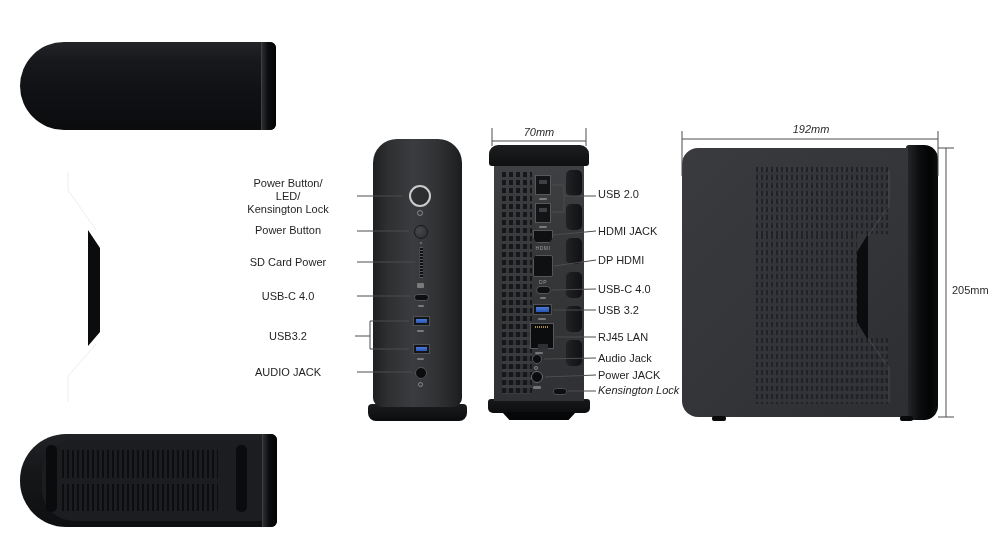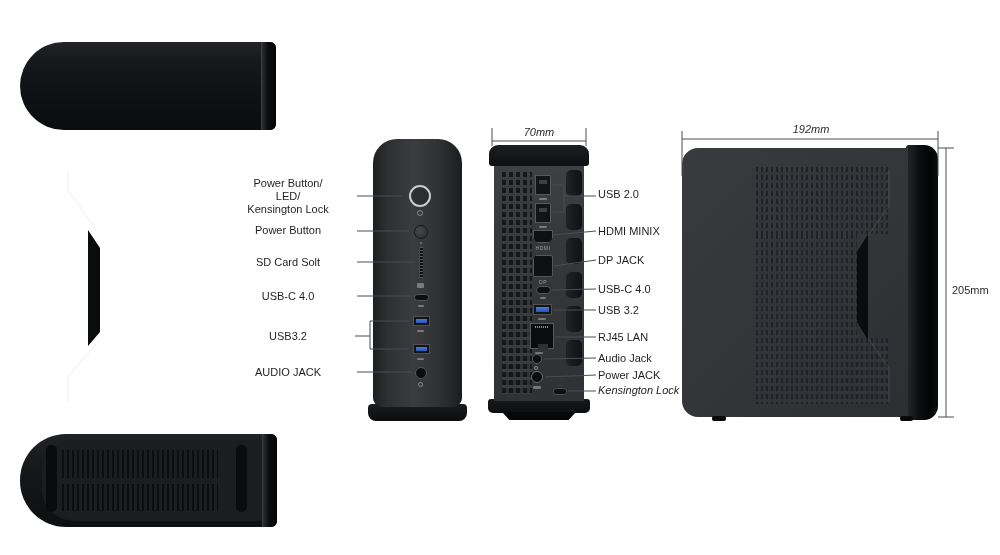--- a/index.html
+++ b/index.html
@@ -219,28 +219,28 @@
       <path d="M946,148 V417 M938,148 H954 M938,417 H954"></path>
     </g>
   </svg>
 
   <div class="lbl lbl-r" style="left:223px;top:177px;width:130px;">
     <span style="position:static;display:block;">Power Button/</span>
     <span style="position:static;display:block;">LED/</span>
     <span style="position:static;display:block;">Kensington Lock</span>
   </div>
   <div class="lbl lbl-r" style="left:223px;top:224px;width:130px;">Power Button</div>
-  <div class="lbl lbl-r" style="left:223px;top:256px;width:130px;">SD Card Solt</div>
+  <div class="lbl lbl-r" style="left:223px;top:256px;width:130px;">SD Card Power</div>
   <div class="lbl lbl-r" style="left:223px;top:290px;width:130px;">USB-C 4.0</div>
   <div class="lbl lbl-r" style="left:223px;top:330px;width:130px;">USB3.2</div>
   <div class="lbl lbl-r" style="left:223px;top:366px;width:130px;">AUDIO JACK</div>
 
   <div class="lbl" style="left:598px;top:188px;">USB 2.0</div>
-  <div class="lbl" style="left:598px;top:225px;">HDMI MINIX</div>
-  <div class="lbl" style="left:598px;top:254px;">DP JACK</div>
+  <div class="lbl" style="left:598px;top:225px;">HDMI JACK</div>
+  <div class="lbl" style="left:598px;top:254px;">DP HDMI</div>
   <div class="lbl" style="left:598px;top:283px;">USB-C 4.0</div>
   <div class="lbl" style="left:598px;top:304px;">USB 3.2</div>
   <div class="lbl" style="left:598px;top:331px;">RJ45 LAN</div>
   <div class="lbl" style="left:598px;top:352px;">Audio Jack</div>
   <div class="lbl" style="left:598px;top:369px;">Power JACK</div>
   <div class="lbl" style="left:598px;top:384px;font-style:italic;">Kensington Lock</div>
 
   <div class="dim ctr" style="left:509px;top:126px;width:60px;">70mm</div>
   <div class="dim ctr" style="left:781px;top:123px;width:60px;">192mm</div>
   <div class="dim" style="left:952px;top:284px;width:46px;">205mm</div>

